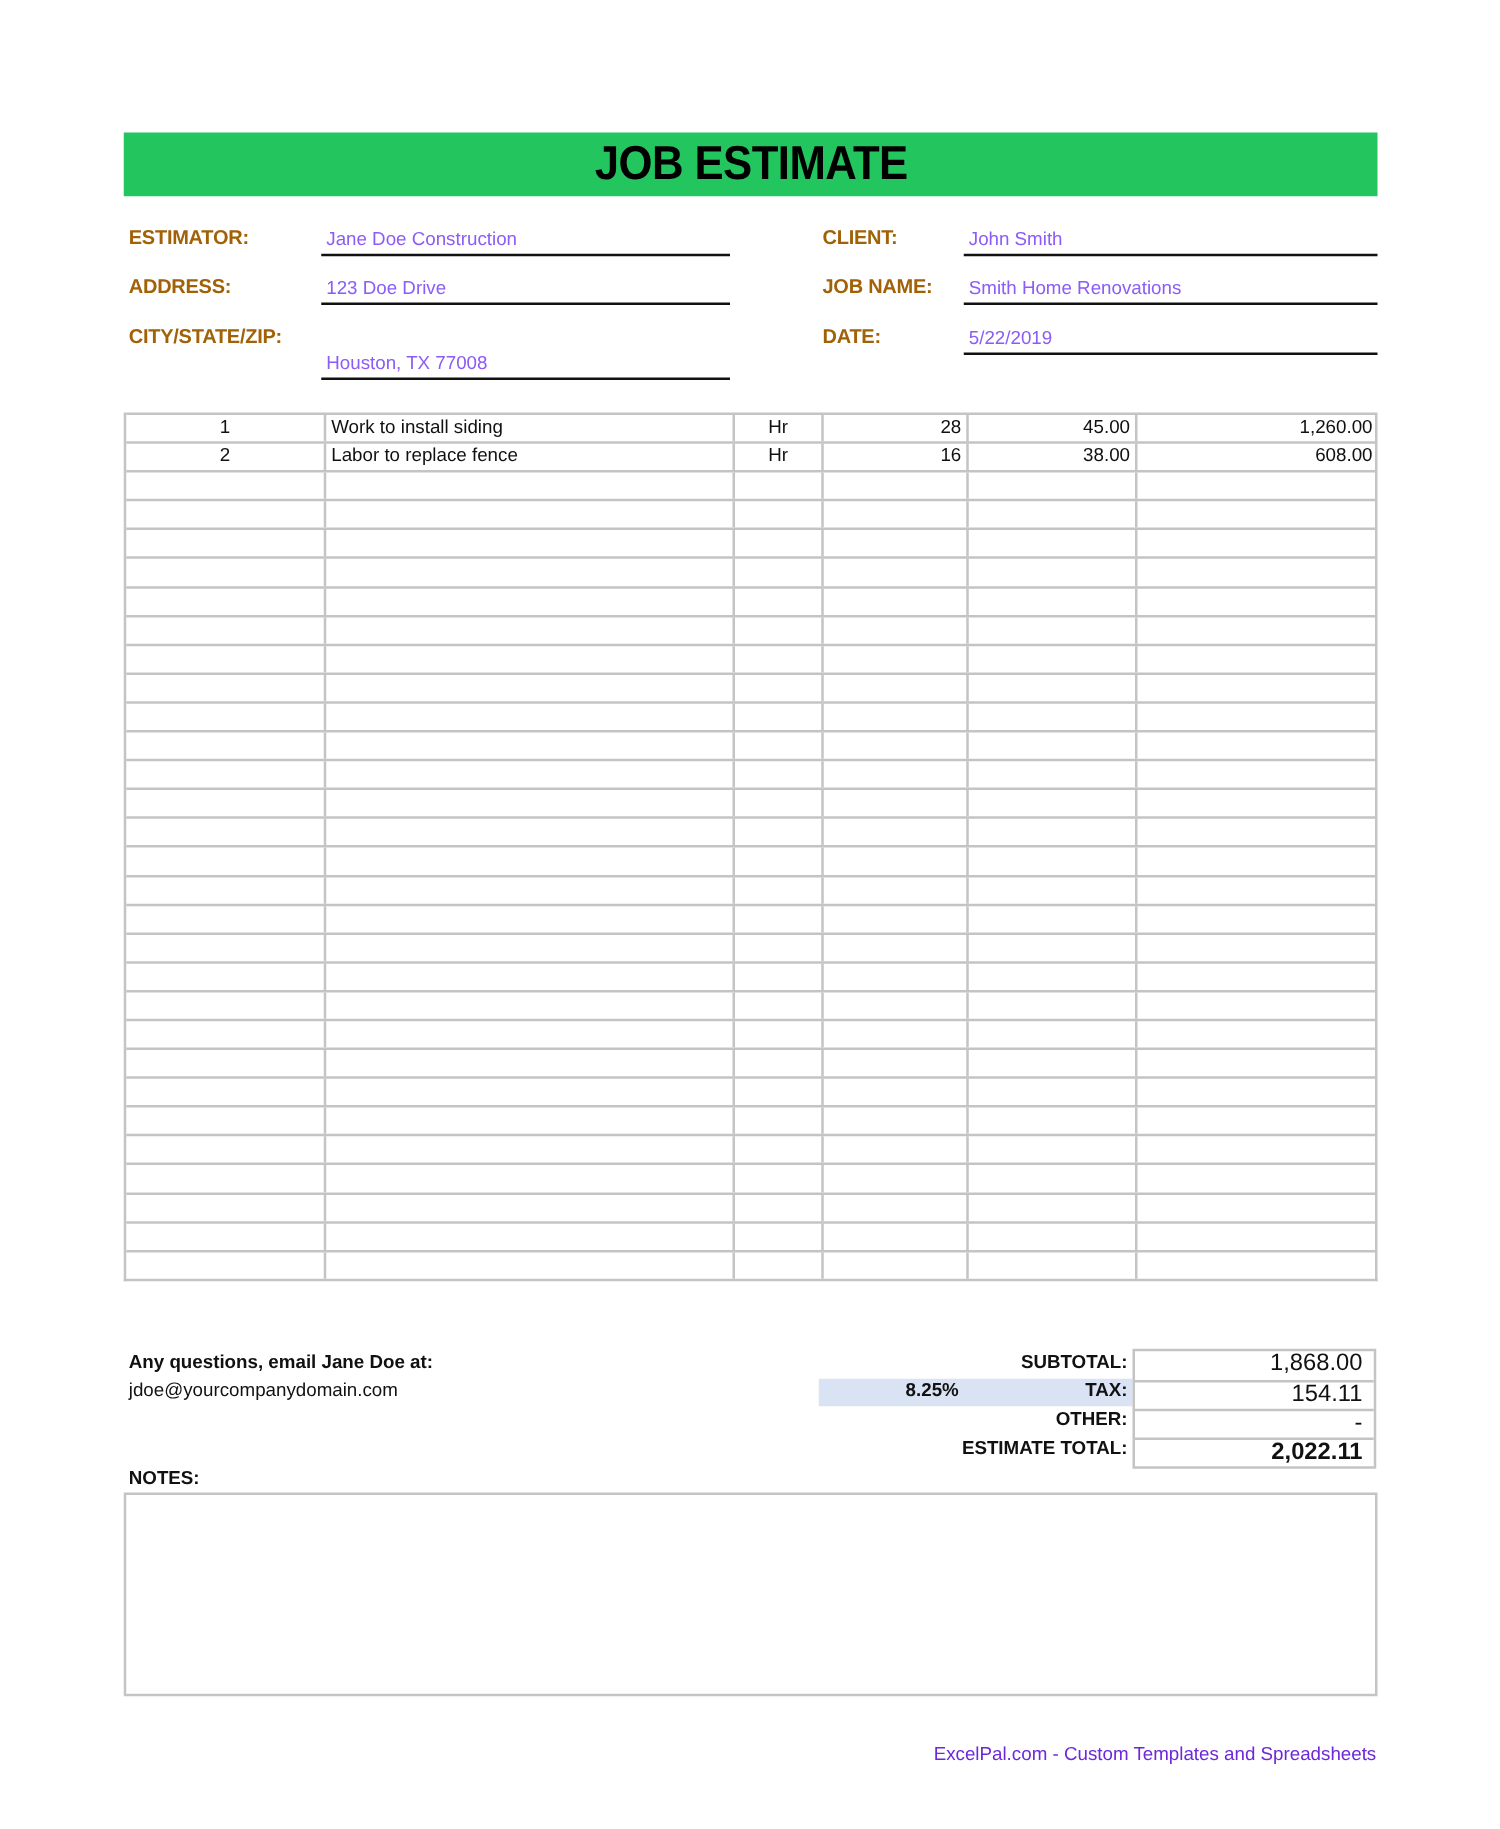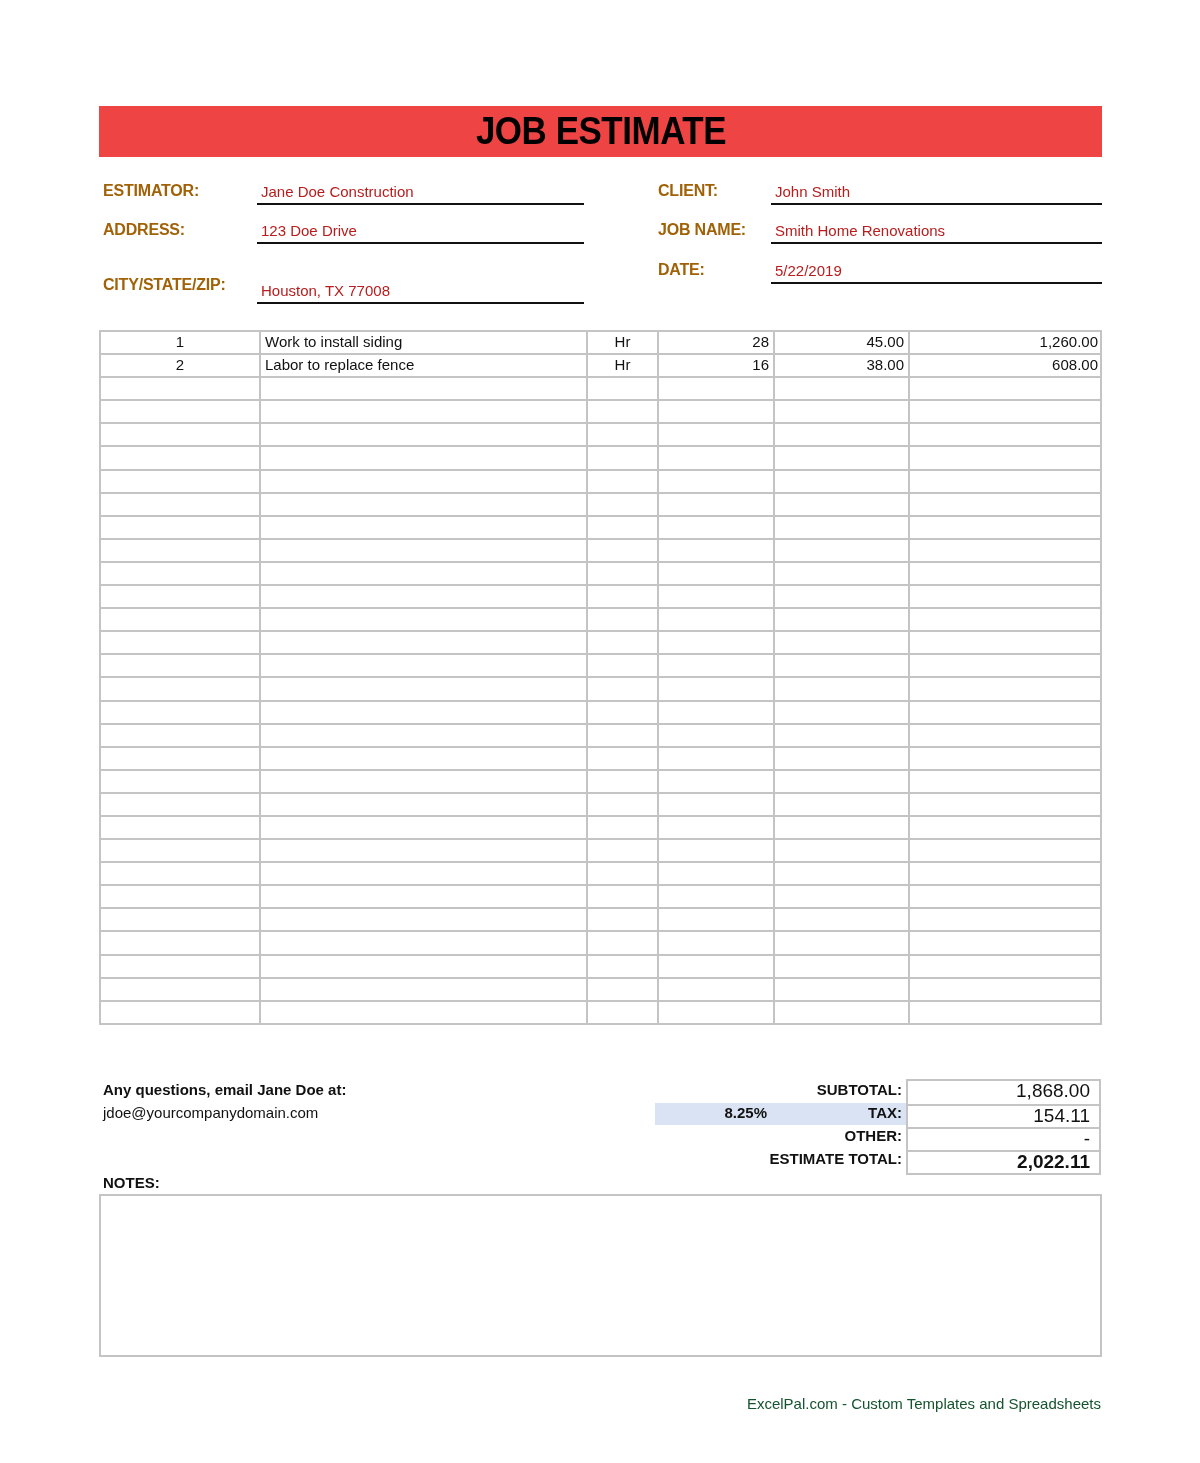--- a/index.html
+++ b/index.html
@@ -8,37 +8,37 @@
     position: relative;
     font-family: "Liberation Sans", "DejaVu Sans", sans-serif;
     color: #111111;
     font-size: 15px;
   }
   .abs { position: absolute; }
 
   
   .title-band {
     left: 99px; top: 106px; width: 1003px; height: 51px;
-    background: #ef4444;
+    background: #22c55e;
     display: flex; align-items: center; justify-content: center;
   }
   .title-band h1 {
     font-family: "Liberation Sans", sans-serif;
     font-size: 38px; font-weight: bold; letter-spacing: -0.5px;
     color: #000;
     transform: scaleX(0.92);
   }
 
   
   .field-label {
     font-weight: bold; font-size: 16px; color: #a16207;
     letter-spacing: -0.2px;
   }
   .field-value {
-    font-size: 15px; color: #b91c1c;
+    font-size: 15px; color: #8b5cf6;
     border-bottom: 2px solid #111;
     padding-left: 4px;
     height: 24px; line-height: 22px;
   }
 
   
   .tbl { left: 99px; top: 330px; width: 1003px; }
   .tbl-head {
     position: relative; height: 23px; background: #dae3f3;
     font-weight: bold; font-size: 15px;
@@ -88,36 +88,36 @@
   .tot-cell:first-child { border-top: none; }
   .tot-cell.bold { font-weight: bold; }
 
   .notes-label { left: 103px; top: 1174px; font-weight: bold; font-size: 15px; }
   .notes-box {
     left: 99px; top: 1194px; width: 1003px; height: 163px;
     border: 2px solid #c4c4c4;
     padding: 2px 3px; font-size: 15px; line-height: 23px;
   }
 
-  .footer { right: 99px; top: 1395px; font-size: 15px; color: #14532d; }
+  .footer { right: 99px; top: 1395px; font-size: 15px; color: #6d28d9; }
 </style>
 </head>
 <body>
 
 <div class="abs title-band">
   <h1>JOB ESTIMATE</h1>
 </div>
 
 <div class="abs field-label" style="left:103px; top:182px;">ESTIMATOR:</div>
 <div class="abs field-value" style="left:257px; top:181px; width:327px;">Jane Doe Construction</div>
 
 <div class="abs field-label" style="left:103px; top:221px;">ADDRESS:</div>
 <div class="abs field-value" style="left:257px; top:220px; width:327px;">123 Doe Drive</div>
 
-<div class="abs field-label" style="left:103px; top:261px;margin-top:15px;">CITY/STATE/ZIP:</div>
+<div class="abs field-label" style="left:103px; top:261px;">CITY/STATE/ZIP:</div>
 <div class="abs field-value" style="left:257px; top:260px; width:327px;margin-top:20px;">Houston, TX 77008</div>
 
 <div class="abs field-label" style="left:658px; top:182px;">CLIENT:</div>
 <div class="abs field-value" style="left:771px; top:181px; width:331px;">John Smith</div>
 
 <div class="abs field-label" style="left:658px; top:221px;">JOB NAME:</div>
 <div class="abs field-value" style="left:771px; top:220px; width:331px;">Smith Home Renovations</div>
 
 <div class="abs field-label" style="left:658px; top:261px;">DATE:</div>
 <div class="abs field-value" style="left:771px; top:260px; width:331px;">5/22/2019</div>

